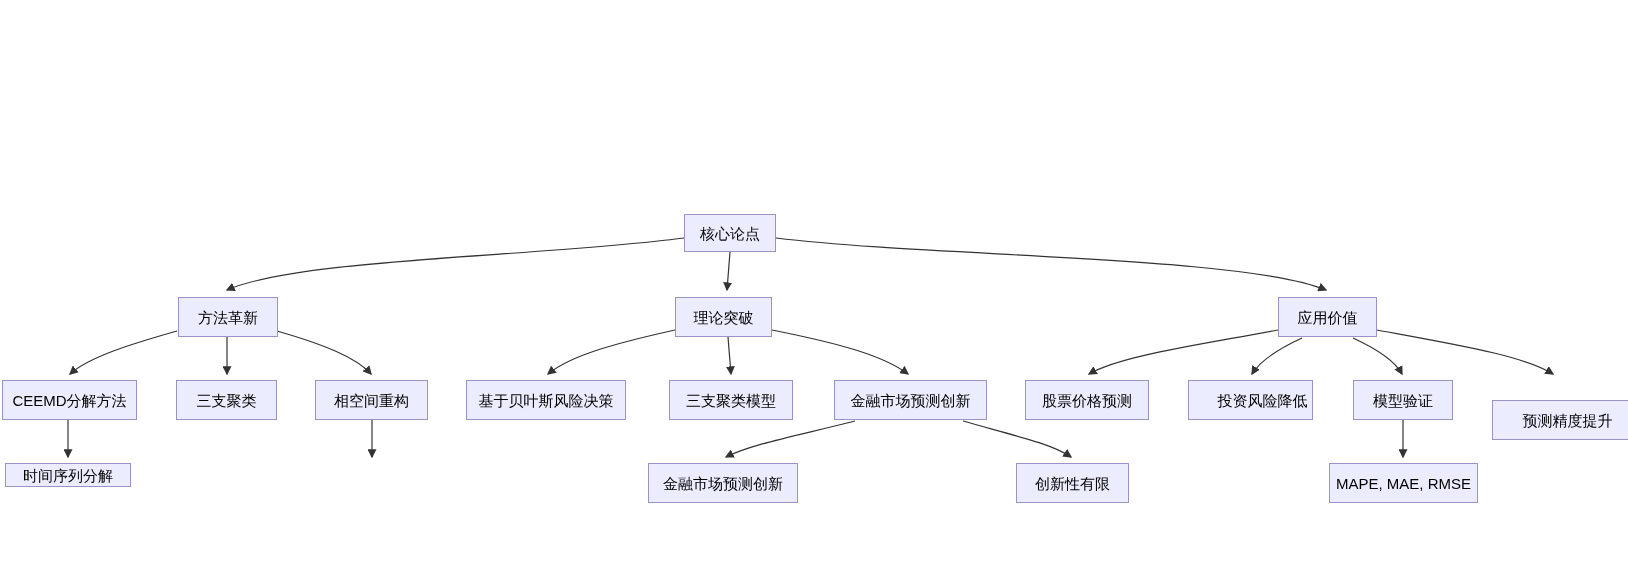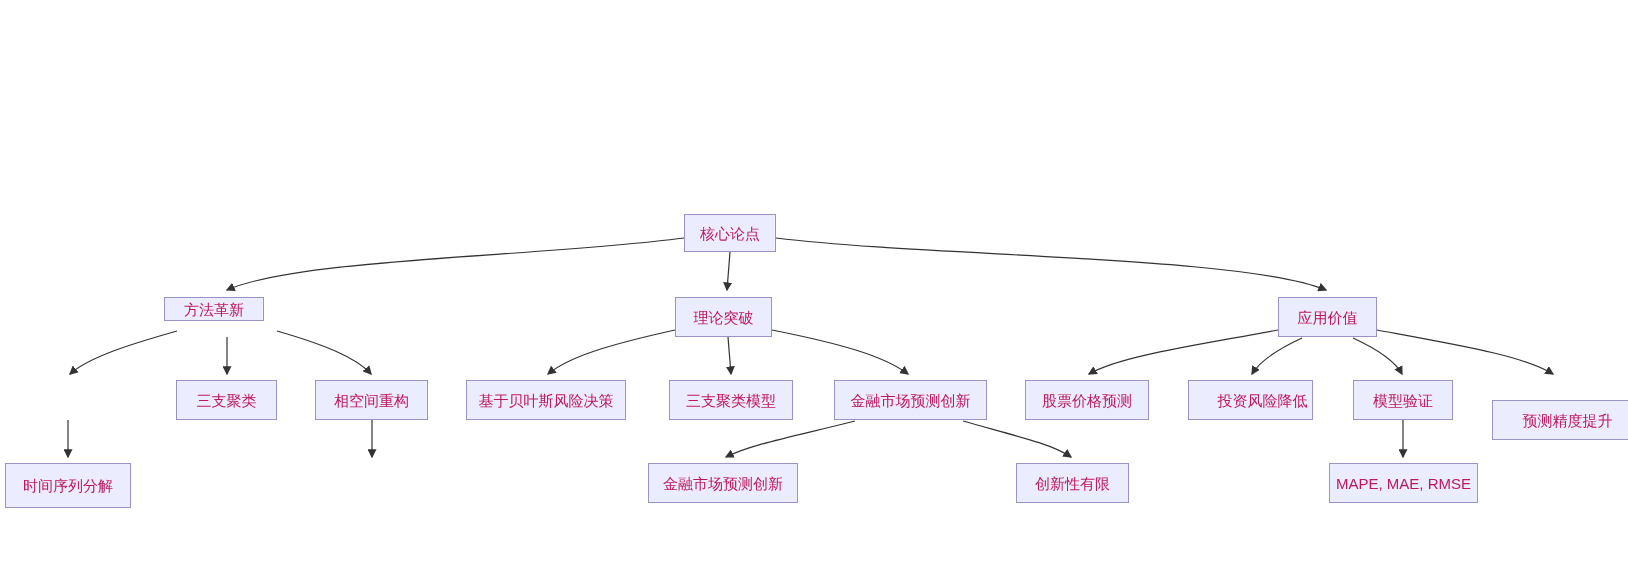--- a/index.html
+++ b/index.html
@@ -22,21 +22,21 @@
     width: 1628px;
     height: 576px;
   }
   .node {
     position: absolute;
     display: flex;
     align-items: center;
     justify-content: center;
     background: #ECECFF;
     border: 1px solid #9b92c8;
-    color: #be185d;
+    color: #000000;
     font-size: 15px;
     line-height: 1;
     box-sizing: border-box;
     white-space: nowrap;
     text-align: center;
   }
   .edge {
     fill: none;
     stroke: #333333;
     stroke-width: 1.2;
@@ -68,32 +68,33 @@
     <path class="edge" d="M 1377 330 C 1464 346, 1524 356, 1553 374" marker-end="url(#arrow)"></path>
     <path class="edge" d="M 68 420 L 68 457" marker-end="url(#arrow)"></path>
     <path class="edge" d="M 372 420 L 372 457" marker-end="url(#arrow)"></path>
     <path class="edge" d="M 855 421 C 796 436, 752 444, 726 457" marker-end="url(#arrow)"></path>
     <path class="edge" d="M 963 421 C 1016 436, 1052 444, 1071 457" marker-end="url(#arrow)"></path>
     <path class="edge" d="M 1403 420 L 1403 457" marker-end="url(#arrow)"></path>
   </svg>
 
   <div class="node" style="left:684px; top:214px; width:92px; height:38px;">核心论点</div>
 
-  <div class="node" style="left:164px; top:297px; width:100px; height:24px;">方法革新</div>
+  <div class="node" style="left:178px; top:297px; width:100px; height:40px;">方法革新</div>
   <div class="node" style="left:675px; top:297px; width:97px; height:40px;">理论突破</div>
   <div class="node" style="left:1278px; top:297px; width:99px; height:40px;">应用价值</div>
 
+  <div class="node" style="left:2px; top:380px; width:135px; height:40px;">CEEMD分解方法</div>
   <div class="node" style="left:176px; top:380px; width:101px; height:40px;">三支聚类</div>
   <div class="node" style="left:315px; top:380px; width:113px; height:40px;">相空间重构</div>
   <div class="node" style="left:466px; top:380px; width:160px; height:40px;">基于贝叶斯风险决策</div>
   <div class="node" style="left:669px; top:380px; width:124px; height:40px;">三支聚类模型</div>
   <div class="node" style="left:834px; top:380px; width:153px; height:40px;">金融市场预测创新</div>
   <div class="node" style="left:1025px; top:380px; width:124px; height:40px;">股票价格预测</div>
   <div class="node" style="left:1188px; top:380px; width:125px; height:40px;padding-left:24px;">投资风险降低</div>
   <div class="node" style="left:1353px; top:380px; width:100px; height:40px;">模型验证</div>
   <div class="node" style="left:1492px; top:380px; width:151px; height:40px;margin-top:20px;">预测精度提升</div>
 
-  <div class="node" style="left:5px; top:463px; width:126px; height:45px;">时间序列分解</div>
+  <div class="node" style="left:5px; top:463px; width:126px; height:24px;">时间序列分解</div>
   <div class="node" style="left:648px; top:463px; width:150px; height:40px;">金融市场预测创新</div>
   <div class="node" style="left:1016px; top:463px; width:113px; height:40px;">创新性有限</div>
   <div class="node" style="left:1329px; top:463px; width:149px; height:40px;">MAPE, MAE, RMSE</div>
 
 </div>
 
 </body></html>

